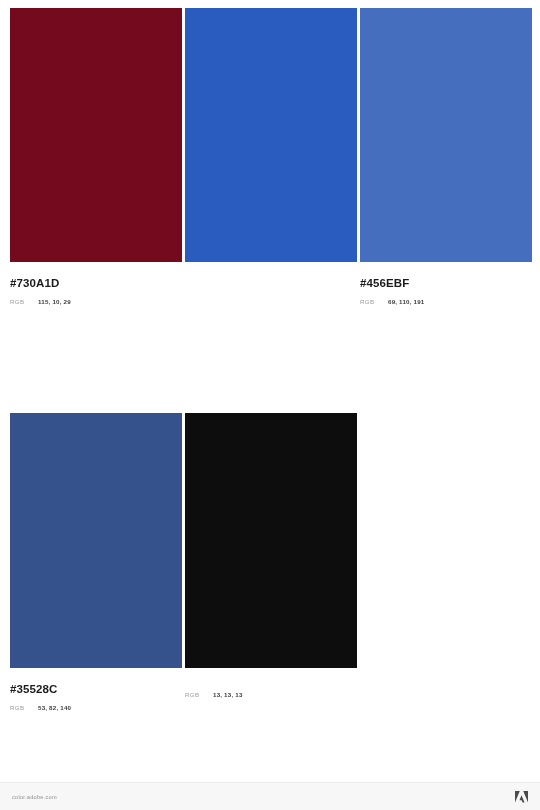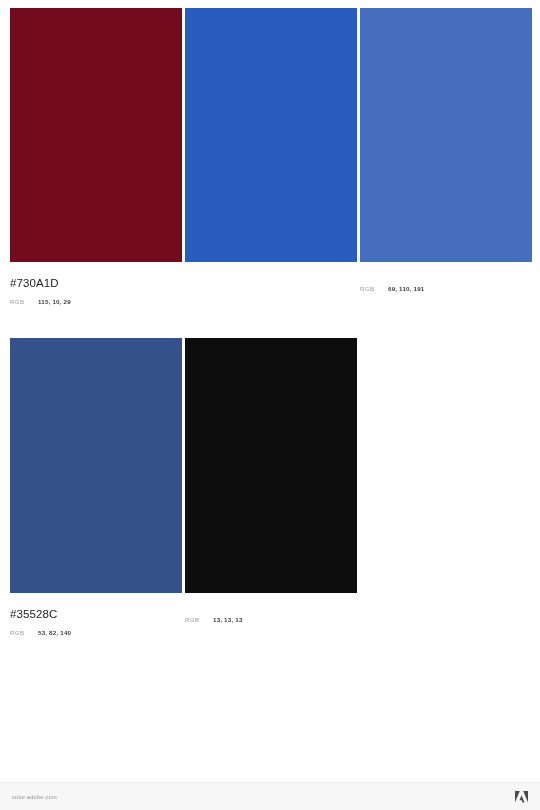--- a/index.html
+++ b/index.html
@@ -17,38 +17,38 @@
   }
   .swatch-grid {
     position:absolute;
     left:10px; top:8px;
     width:520px;
   }
   .swatch-row {
     display:flex;
     gap:3px;
   }
-  .swatch-row.row-2 { margin-top:32px; }
+  .swatch-row.row-2 { margin-top:107px; }
   .swatch-cell {
     width:172px;
     display:flex;
     flex-direction:column;
   }
   .swatch-chip {
     width:172px;
     height:254px;
     display:block;
   }
   .swatch-row.row-2 .swatch-chip { height:255px; }
   .swatch-info {
     padding-top:15px;
   }
   .swatch-hex {
     font-size:11.5px;
-    font-weight:normal;
+    font-weight:bold;
     color:#1b1b1b;
     letter-spacing:0.1px;
     line-height:13px;
   }
   .swatch-rgb-line {
     margin-top:8px;
     display:flex;
     align-items:baseline;
     font-size:6.2px;
     line-height:8px;
@@ -106,20 +106,21 @@
         </div>
       </div>
 
       <div class="swatch-cell">
         <div class="swatch-chip" style="background: rgb(42, 92, 191);"></div>
       </div>
 
       <div class="swatch-cell">
         <div class="swatch-chip" style="background: rgb(69, 110, 191);"></div>
         <div class="swatch-info">
+          <div class="swatch-hex">#456EBF</div>
           <div class="swatch-rgb-line">
             <span class="rgb-label">RGB</span>
             <span class="rgb-values">69, 110, 191</span>
           </div>
         </div>
       </div>
 
     </div>
 
     <div class="swatch-row row-2">

